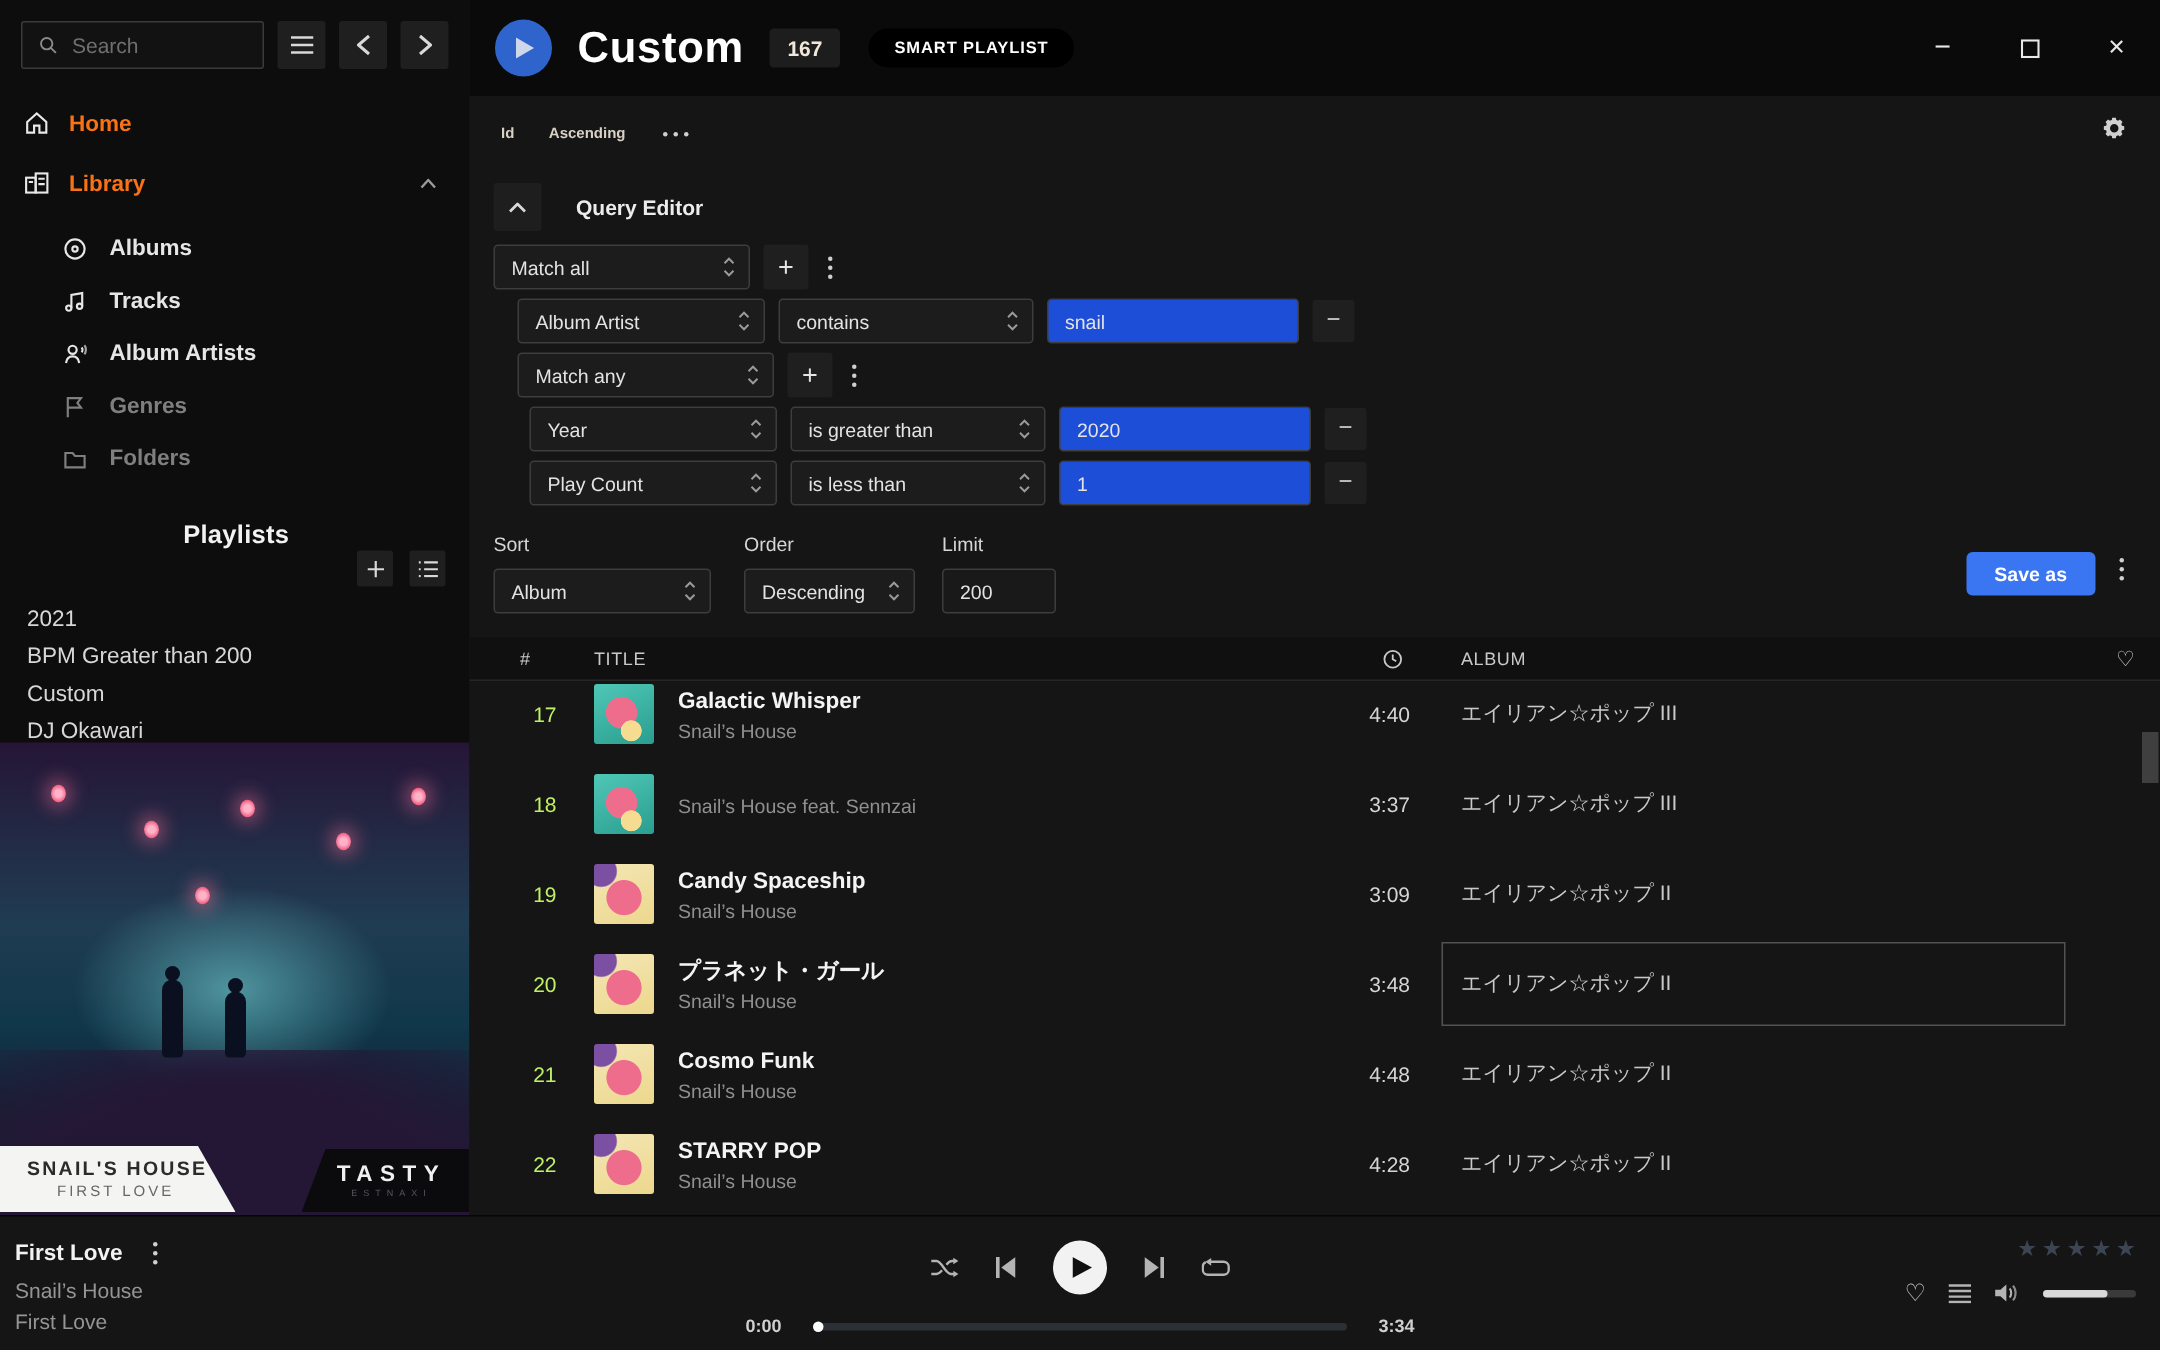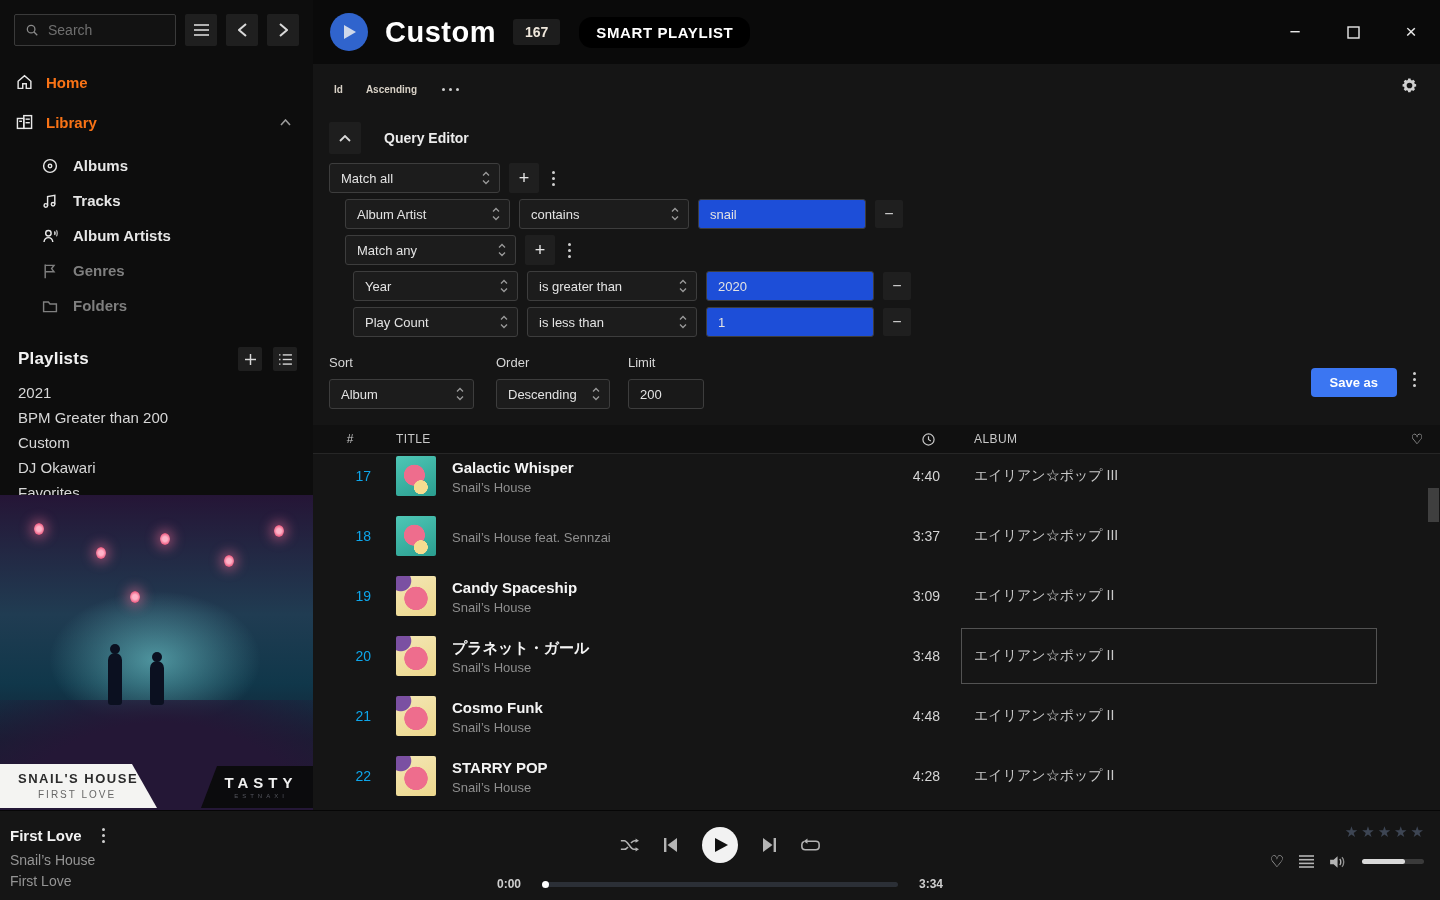--- a/index.html
+++ b/index.html
@@ -19,21 +19,21 @@
   .search-box input::placeholder { color:#6f6f6f; }
   .sq-btn { width:32px; height:32px; background:#1f1f1f; border:none; border-radius:2px;
     display:flex; align-items:center; justify-content:center; cursor:pointer; }
   .nav-row { display:flex; align-items:center; gap:13px; height:40px; padding:0 16px;
     font-weight:bold; font-size:15px; color:#f97316; position:relative; }
   .nav-row .chev { position:absolute; right:22px; }
   .sub-list { margin-top:6px; }
   .sub-row { display:flex; align-items:center; gap:15px; height:35px; padding-left:42px;
     font-weight:bold; font-size:15px; color:#e6e6e6; }
   .sub-row.dim { color:#7f7f7f; }
-  .pl-head { display:flex; align-items:center; margin-top:24px; padding:0 16px 0 18px; }
+  .pl-head { display:flex; align-items:center; margin-top:24px; padding:0 16px 0 18px;flex-direction:column; }
   .pl-title { font-size:17px; font-weight:bold; color:#f2f2f2; letter-spacing:.2px; }
   .pl-btns { margin-left:auto; display:flex; gap:11px; }
   .pl-btn { width:24px; height:24px; background:#1f1f1f; border:none; border-radius:2px;
     color:#d9d9d9; display:flex; align-items:center; justify-content:center; cursor:pointer; }
   .pl-list { margin-top:9px; }
   .pl-item { height:25px; display:flex; align-items:center; padding:0 18px;
     font-size:15px; color:#d7d7d7; cursor:pointer; }
 
   
   .art { position:absolute; left:0; bottom:0; width:313px; height:315px; overflow:hidden;
@@ -60,21 +60,21 @@
   
   .main { flex:1; background:#151515; position:relative; min-width:0; }
   .top-strip { height:64px; background:#0a0a0a; display:flex; align-items:center;
     padding-left:17px; position:relative; }
   .play-hero { width:38px; height:38px; border-radius:50%; background:#3064cd; border:none;
     display:flex; align-items:center; justify-content:center; cursor:pointer; }
   .page-title { font-size:29px; font-weight:bold; letter-spacing:.5px; color:#ffffff; margin-left:17px; }
   .count-badge { margin-left:17px; background:#1d1d1d; border-radius:3px; padding:5px 12px;
     font-size:14px; font-weight:bold; color:#efe7db; }
   .smart-pill { margin-left:19px; background:#000; border-radius:13px; padding:7px 17px;
-    font-size:15px; font-weight:bold; letter-spacing:.6px; color:#fff; }
+    font-size:11px; font-weight:bold; letter-spacing:.6px; color:#fff; }
   .win-controls { position:absolute; right:14px; top:0; height:64px; display:flex;
     align-items:center; gap:28px; }
   .win-btn { width:30px; height:30px; background:transparent; border:none; color:#e8e8e8;
     font-size:19px; display:flex; align-items:center; justify-content:center; cursor:pointer; }
 
   .toolbar { height:50px; display:flex; align-items:center; padding:0 21px; position:relative; }
   .tb-link { font-size:10px; font-weight:bold; color:#d8d1c6; cursor:pointer; }
   .tb-link + .tb-link { margin-left:23px; }
   .dots-h { display:inline-flex; gap:4px; margin-left:25px; cursor:pointer; }
   .dots-h i, .dots-v i { width:3px; height:3px; border-radius:50%; background:#cfcfcf; display:block; }
@@ -115,21 +115,21 @@
   .thead { margin-top:16px; height:29px; background:#101010; border-bottom:1px solid #262626;
     display:flex; align-items:center; padding-left:16px; font-size:12px; color:#c9c9c9; }
   .c-num { width:42px; text-align:center; }
   .c-title { flex:1; margin-left:25px; letter-spacing:.4px; }
   .c-dur { width:84px; display:flex; justify-content:flex-end; padding-right:5px; }
   .c-album { width:454px; padding-left:34px; letter-spacing:.4px; }
   .c-heart { width:46px; text-align:center; font-size:14px; color:#cfcfcf; }
   .rows { height:355px; overflow:hidden; }
   .trow { display:flex; align-items:center; height:60px; padding-left:16px; cursor:pointer; }
   .trow.cut { margin-top:-8px; }
-  .r-num { width:42px; text-align:right; font-size:14px; color:#0ea5e9; }
+  .r-num { width:42px; text-align:right; font-size:14px; color:#bef264; }
   .r-thumb { width:40px; height:40px; margin-left:25px; border-radius:2px; flex-shrink:0; }
   .thumb-a { background:
       radial-gradient(circle at 62% 78%, #f6dc90 0 17%, rgba(0,0,0,0) 18%),
       radial-gradient(circle at 46% 48%, #ee6d8d 0 34%, rgba(0,0,0,0) 36%),
       linear-gradient(155deg, #4fc7b6, #2a9e90); }
   .thumb-b { background:
       radial-gradient(circle at 12% 12%, #7b50a2 0 20%, rgba(0,0,0,0) 22%),
       radial-gradient(circle at 50% 56%, #ee6d8d 0 38%, rgba(0,0,0,0) 40%),
       linear-gradient(155deg, #f4e7b6, #ecd78c); }
   .r-main { flex:1; margin-left:16px; min-width:0; }

